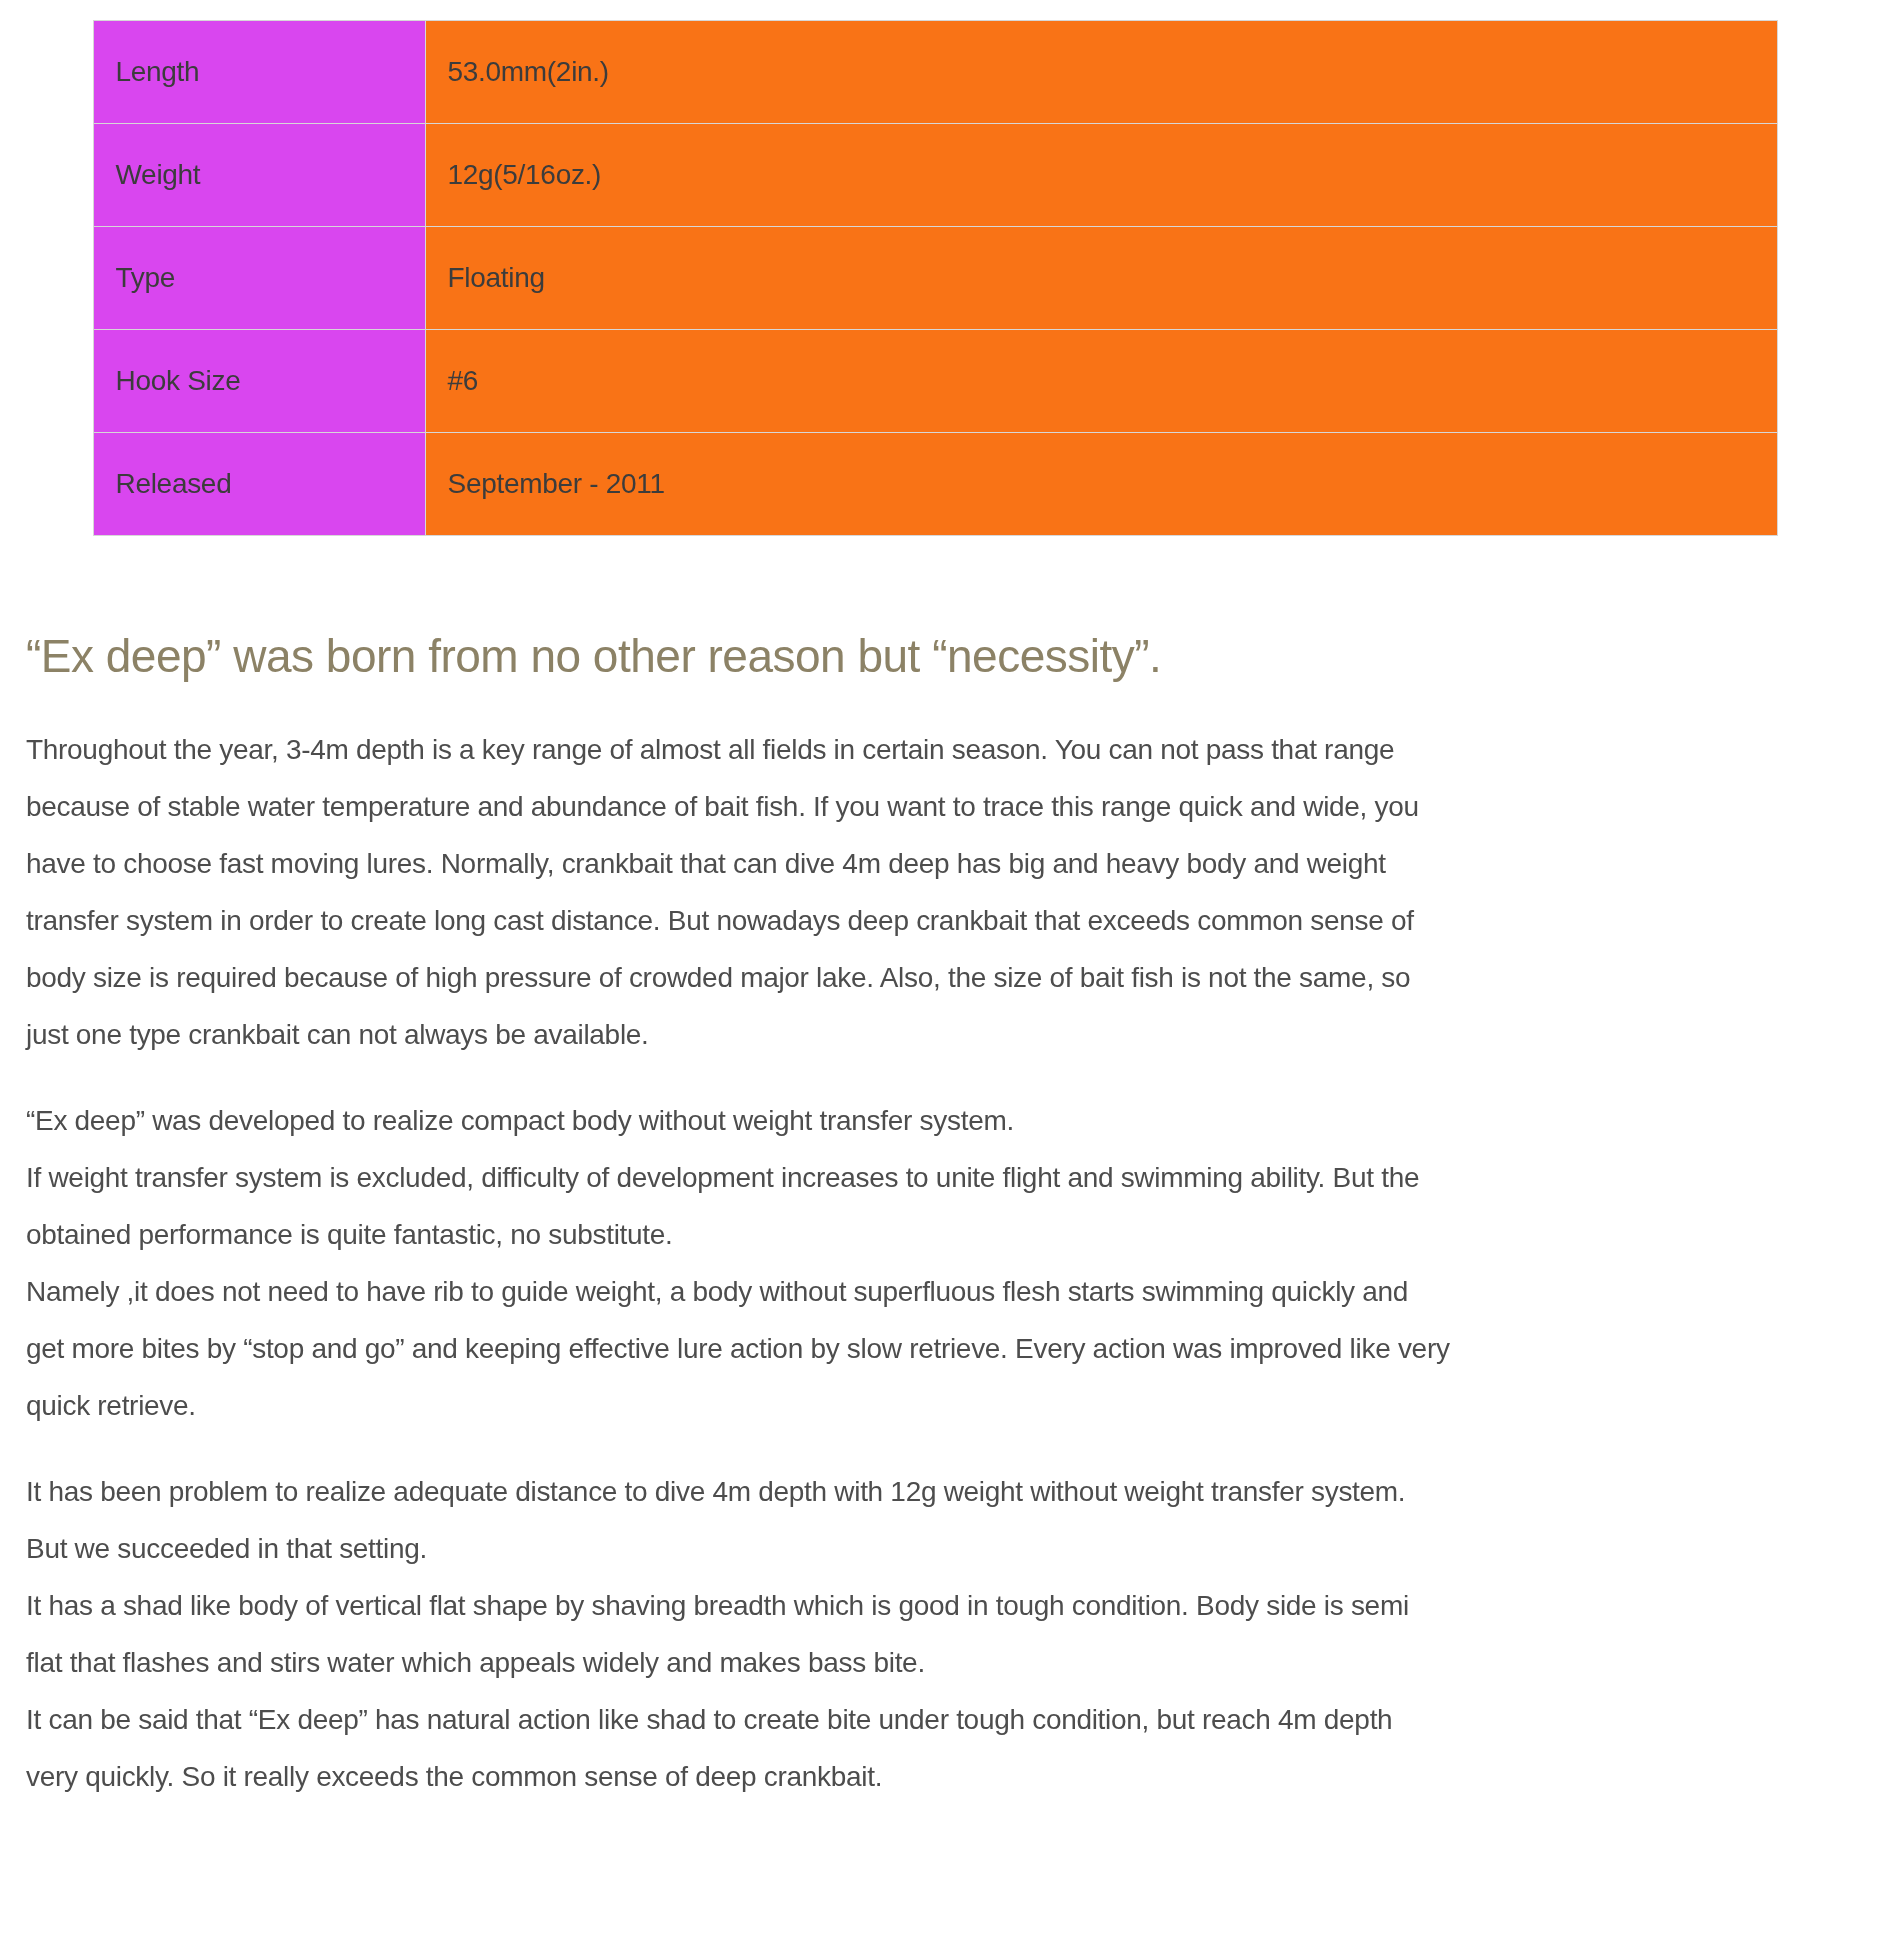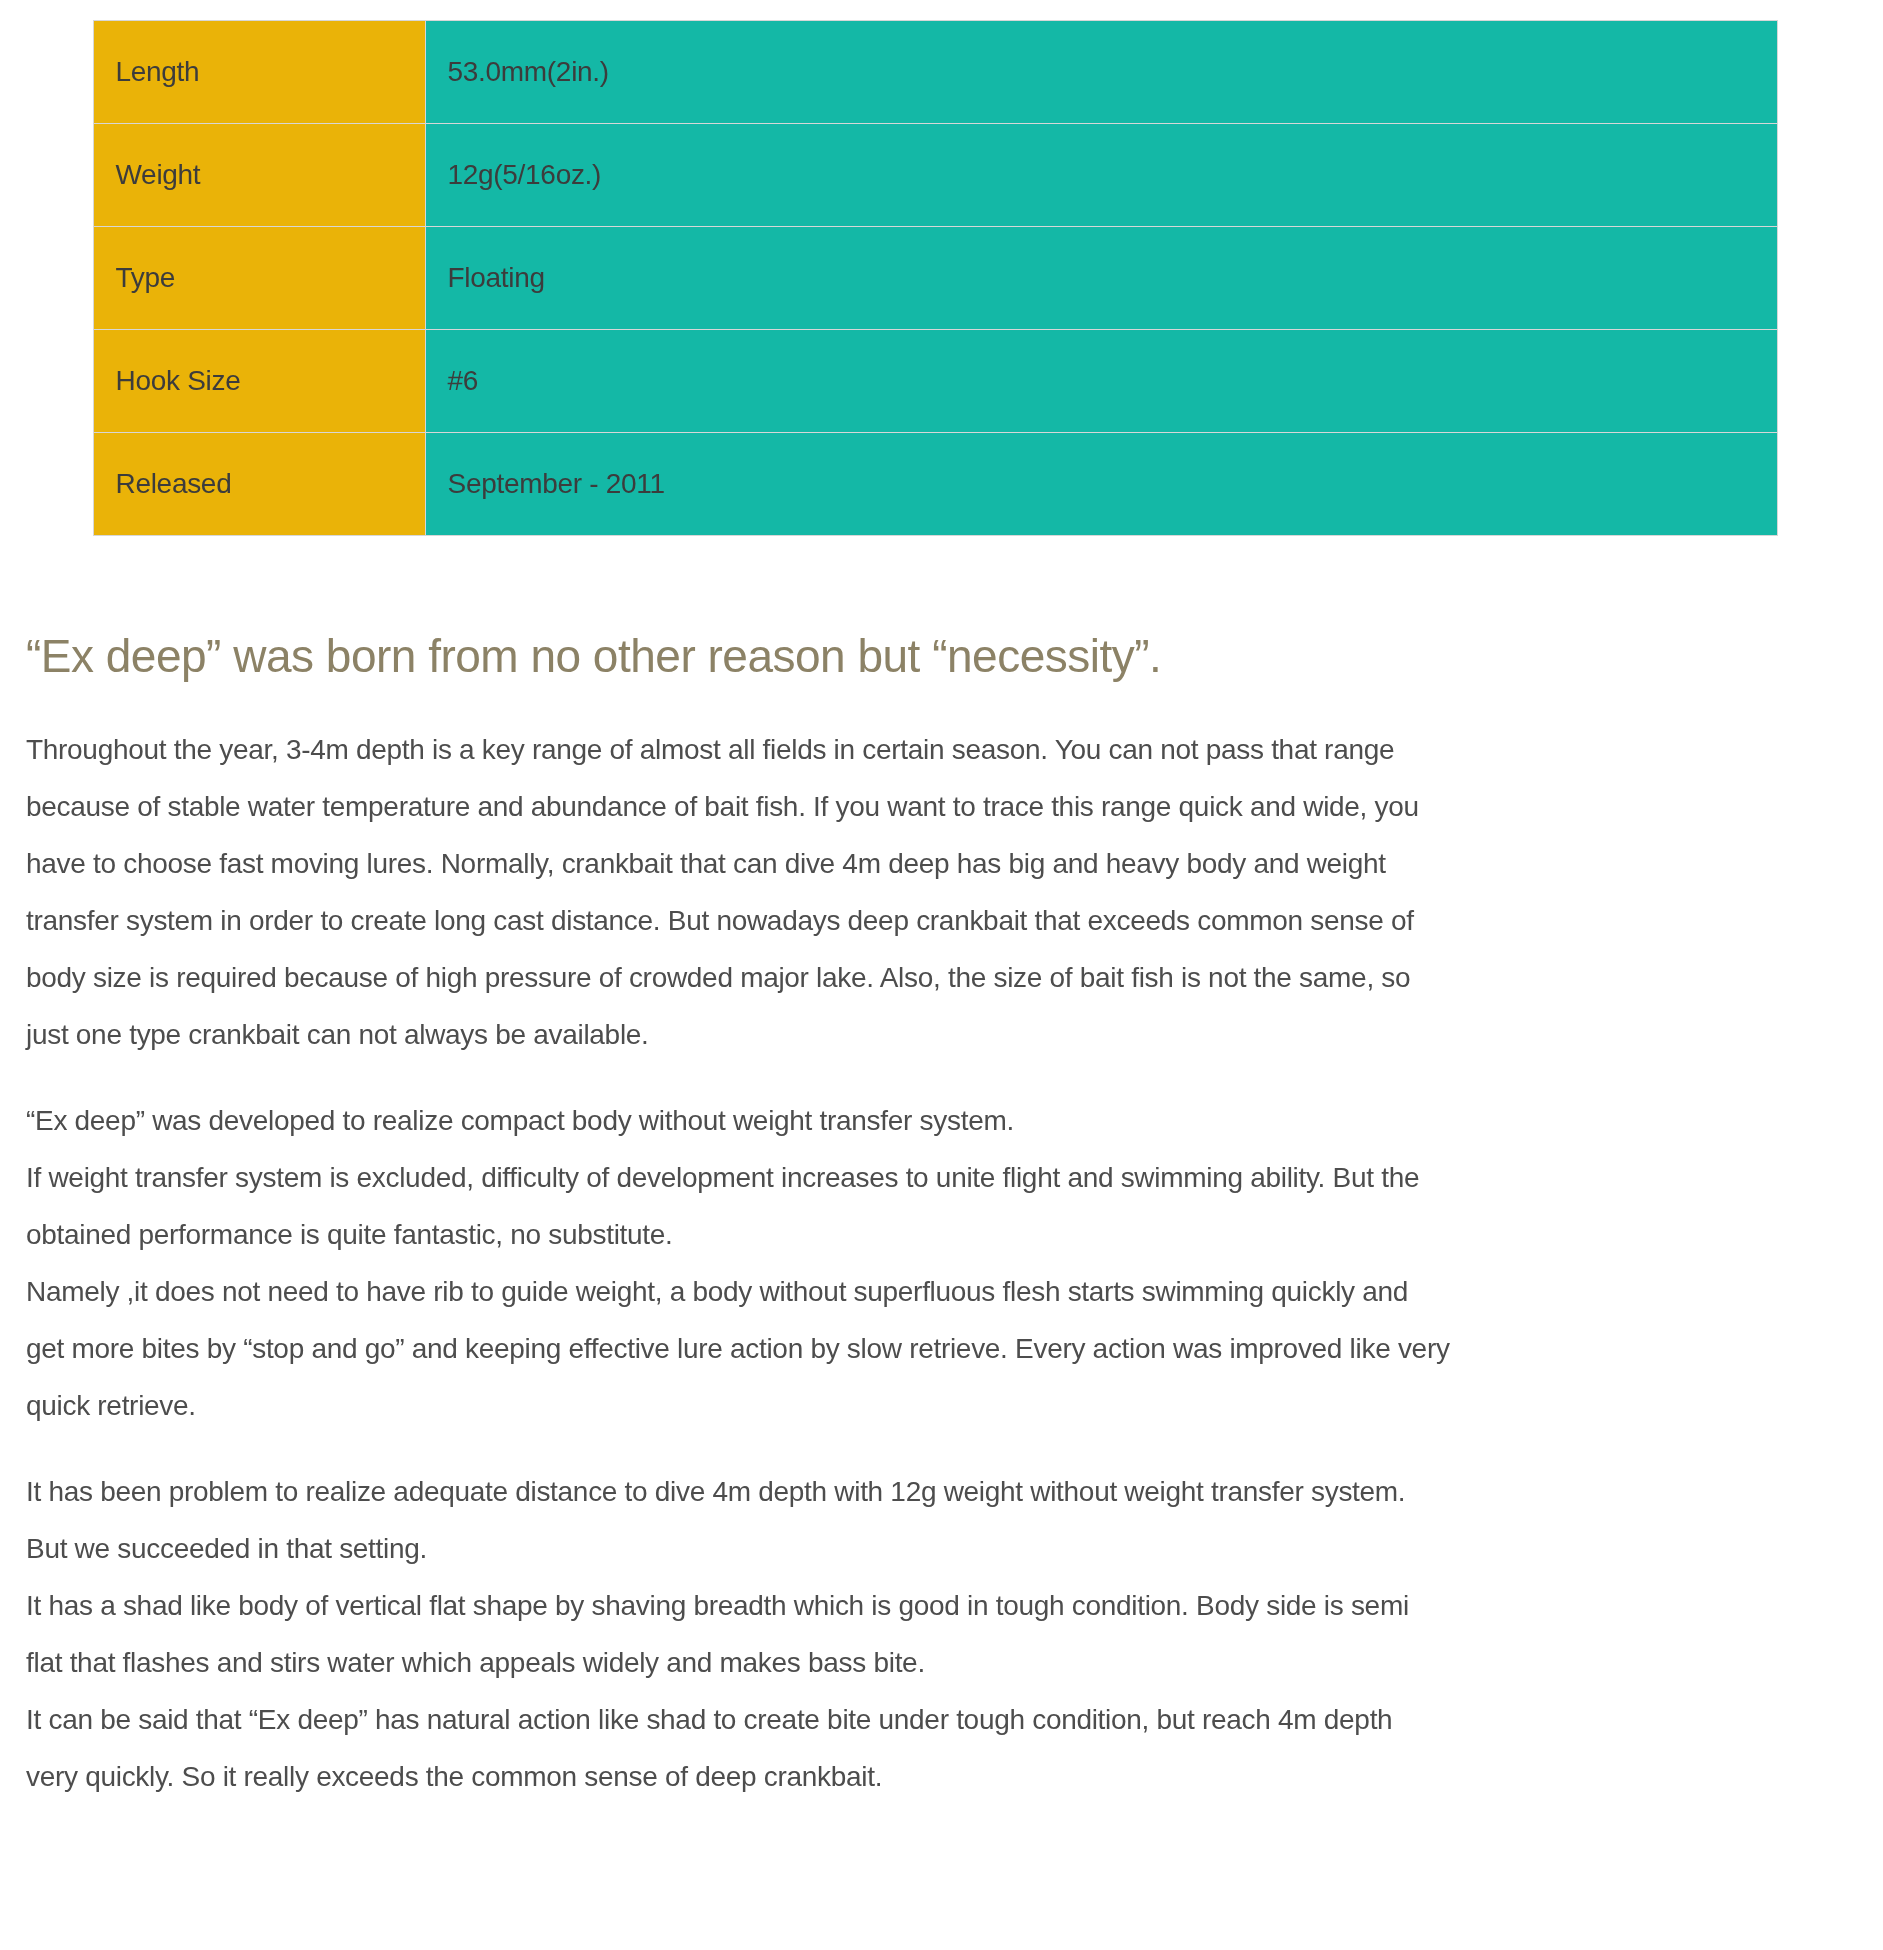--- a/index.html
+++ b/index.html
@@ -29,25 +29,25 @@
     font-size: 28px;
     font-weight: 400;
     letter-spacing: -0.3px;
     color: #3c3c3c;
     vertical-align: middle;
     text-align: left;
     padding: 0 0 0 21.5px;
     box-sizing: border-box;
   }
   .spec-table th {
-    background: #eab308;
+    background: #d946ef;
     width: 332px;
   }
   .spec-table td {
-    background: #14b8a6;
+    background: #f97316;
     margin-left: 18px;
   }
 
   
   .article {
     padding-left: 26px;
     padding-right: 29px;
     max-width: 1492px;
     box-sizing: border-box;
   }

